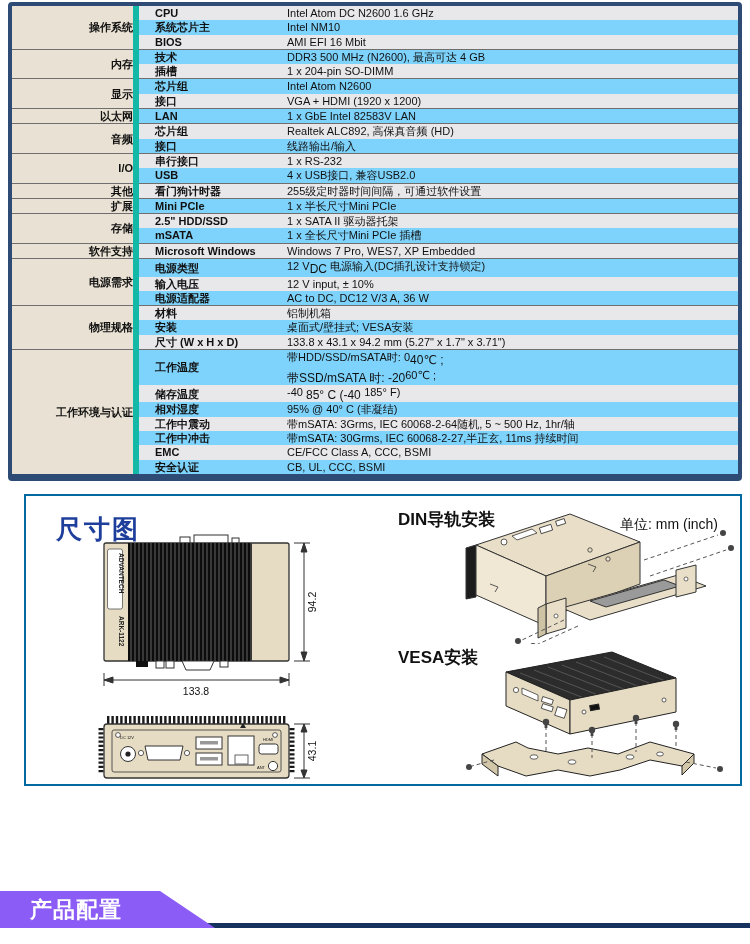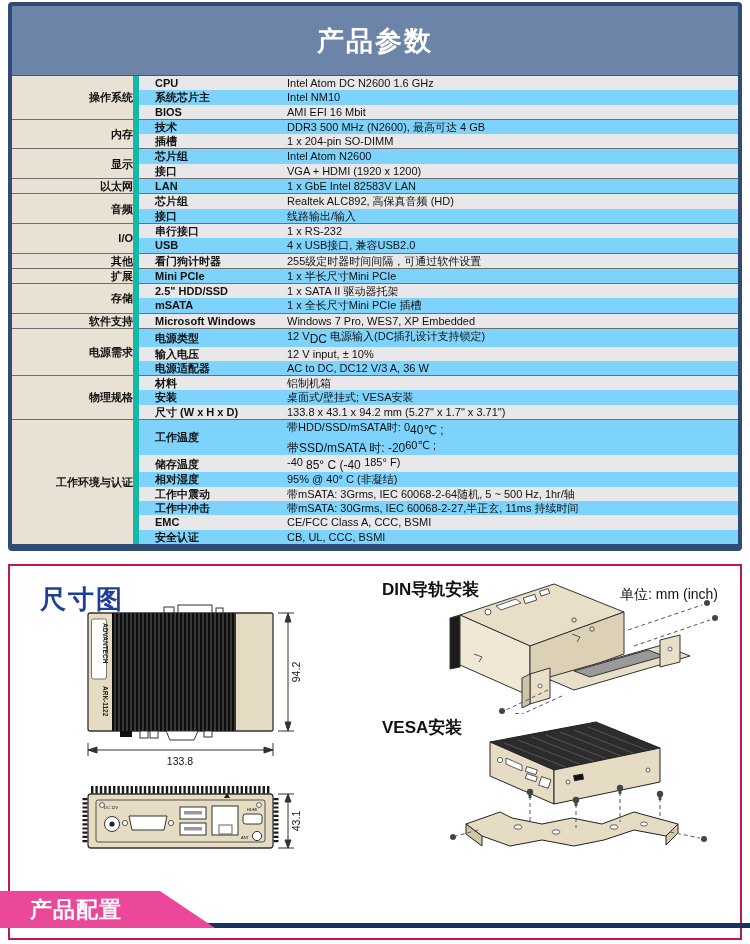--- a/index.html
+++ b/index.html
@@ -21,47 +21,46 @@
   td.cat { background:#e9e1d3; font-weight:bold; padding-left:7px;
     border-right:6px solid #14b8a6; font-size:11.5px; color:#111;text-align:right; }
   td.lab { font-weight:bold; padding-left:16px; color:#111; }
   td.val { padding-left:9px; color:#111; white-space:pre-line; }
   tr.even td.lab, tr.even td.val { background:#e8e8eb; }
   tr.odd  td.lab, tr.odd  td.val { background:#7dd3fc; }
   tr.sec-start td { border-top:1px solid #6e6e6e; }
   td.val sub { font-size:12px; }
 
   
-  .dim-box { margin:13px 8px 0 8px; height:376px; border:2px solid #be185d;
+  .dim-box { margin:13px 8px 0 24px; height:292px; border:2px solid #0369a1;
     position:relative; background:#fff; }
   .dim-title { position:absolute; left:30px; top:16px; color:#1e3e9b;
     font-size:26px; font-weight:bold; letter-spacing:2px; }
   .din-label  { position:absolute; left:372px; top:12px;  font-size:17px; font-weight:bold; color:#111; }
   .vesa-label { position:absolute; left:372px; top:150px; font-size:17px; font-weight:bold; color:#111; }
   .unit-label { position:absolute; right:22px; top:20px; font-size:14px; font-weight:normal; color:#111; }
   svg text { font-family:"Liberation Sans","DejaVu Sans",sans-serif; }
 
   .views-svg { position:absolute; left:18px; top:32px; }
   .din-svg   { position:absolute; left:412px; top:6px; }
   .vesa-svg  { position:absolute; left:428px; top:146px; }
 
   
   .banner { position:absolute; left:0; top:891px; width:750px; height:43px; }
   .banner-bar { position:absolute; left:0; top:32px; width:750px; height:5px; background:#16325f; }
   .banner-block { position:absolute; left:0; top:0; width:215px; height:37px;
-    background:#ec4899; clip-path:polygon(0 0,160px 0,215px 100%,0 100%);
+    background:#8b5cf6; clip-path:polygon(0 0,160px 0,215px 100%,0 100%);
     display:flex; align-items:center; }
   .banner-block span { color:#fff; font-size:22px; font-weight:bold;
     letter-spacing:1px; padding-left:30px; }
 </style>
 </head>
 <body>
 
 <div class="spec-panel">
-  <div class="spec-header">产品参数</div>
   <table class="spec">
     <colgroup>
         <col class="c-cat">
         <col class="c-lab">
         <col class="c-val">
       </colgroup>
     <tbody id="spec-body">
         <tr class="even">
           <td class="cat" rowspan="3">操作系统</td>
           <td class="lab">CPU</td>

